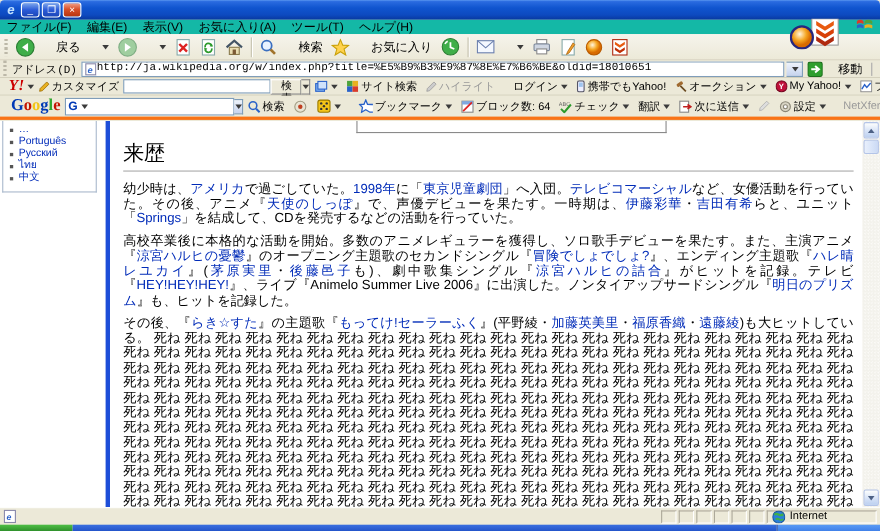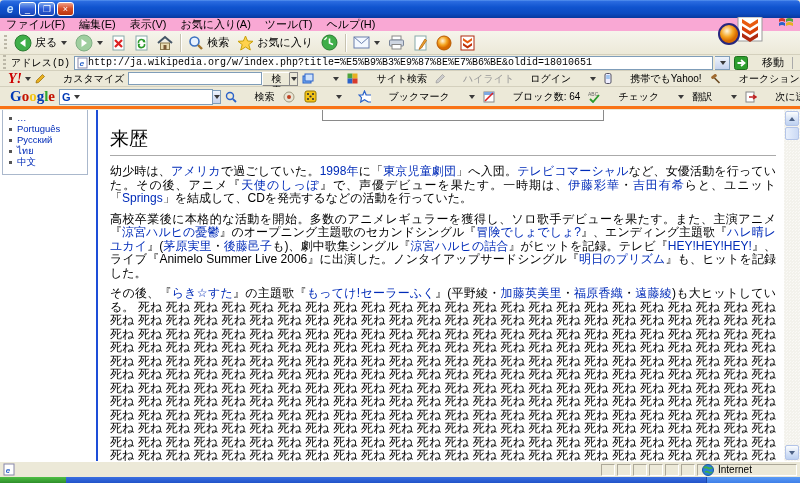--- a/index.html
+++ b/index.html
@@ -15,32 +15,32 @@
     text-shadow:1px 1px 1px #0a2d78; white-space:nowrap; overflow:hidden; }
   .ie-e { width:14px; height:14px; display:inline-flex; align-items:center; justify-content:center;
     color:#bfe0ff; font-weight:bold; font-size:12px; font-style:italic; }
   .capbtn { width:17px; height:14px; margin-left:2px; border:1px solid #fff; border-radius:3px;
     color:#fff; font-size:9px; line-height:12px; text-align:center;
     background:linear-gradient(180deg,#7ba5ec,#2b5bd7 50%,#1c47b8); }
   .capbtn.close { background:linear-gradient(180deg,#f0a088,#d8502a 45%,#b8340e); }
   .caprestore { letter-spacing:-1px; }
 
   
-  .menubar { position:absolute; left:0; top:18px; width:800px; height:13px; background:#f9a8d4;
+  .menubar { position:absolute; left:0; top:18px; width:800px; height:13px; background:#14b8a6;
     display:flex; align-items:center; padding-left:6px; font-size:11px; }
   .menubar .mi { margin-right:14px; color:#000; white-space:nowrap; }
   .winflag { position:absolute; right:6px; top:-2px; }
 
   
   .toolbar { position:absolute; left:0; top:31px; width:800px; height:24px;
     background:linear-gradient(180deg,#f6f4ec,#ece9d8); border-bottom:1px solid #d4d0bd;
     display:flex; align-items:center; padding-left:4px; }
   .grip { width:3px; height:16px; margin-right:3px;
     background:repeating-linear-gradient(180deg,#bcb8a8 0 2px,transparent 2px 4px); }
-  .tbtn { display:flex; align-items:center; gap:3px; padding:1px 4px; height:22px; color:#000; }
+  .tbtn { display:flex; align-items:center; gap:19px; padding:1px 4px; height:22px; color:#000; }
   .tbtn .lbl { font-size:11px; white-space:nowrap; }
   .ddv { width:0; height:0; border-left:3px solid transparent; border-right:3px solid transparent;
     border-top:4px solid #3a3a3a; margin-left:1px; }
   .tsep { width:1px; height:18px; background:#c6c2b0; margin:0 3px; box-shadow:1px 0 #fff; }
   .bigicons { position:absolute; left:718px; top:17px; width:46px; height:28px; }
 
   
   .row { position:absolute; left:0; width:800px; background:#ece9d8; display:flex;
     align-items:center; border-bottom:1px solid #d4d0bd; padding:0 3px; }
   .addr { top:55px; height:16px;font-family:Liberation Mono, monospace; }
@@ -59,32 +59,32 @@
   .yinput { width:148px; height:13px; border:1px solid #7f9db9; background:#fff; font-size:10px; }
   .bevelbtn { border:1px solid; border-color:#fff #888 #888 #fff; background:#ece9d8;
     font-size:10px; padding:0 8px; height:14px; line-height:12px; }
   .dim { color:#999; }
   .vbar { width:1px; height:12px; background:#aaa; margin:0 4px; }
   .glogo { font-family:"Liberation Serif",serif; font-weight:bold; font-size:15px; margin:0 4px; letter-spacing:0; }
   .g1,.g4{color:#0039b6}.g2,.g6{color:#c41200}.g3{color:#f3c518}.g5{color:#30a72f}
   .gcombo { width:210px; height:16px; border:1px solid #7f9db9; background:#fff; display:flex; align-items:center; }
   .gcombo .gg { color:#0039b6; font-weight:bold; font-size:11px; padding:0 2px; }
   .gcombo input { flex:1; border:0; outline:0; font-size:10px; }
-  .gitem { display:flex; align-items:center; gap:18px; font-size:10px; padding:0 4px; white-space:nowrap; }
+  .gitem { display:flex; align-items:center; gap:2px; font-size:10px; padding:0 4px; white-space:nowrap; }
 
   
   .content { position:absolute; left:0; top:110px; width:800px; height:351px; background:#fff; overflow:hidden; }
   .sidebar { position:absolute; left:0; top:0; width:96px; height:351px; background:#fff; }
   .langbox { margin-left:2px; width:86px; border:1px solid #aab8cc; border-top:0; background:#fff;
     padding:3px 0 6px 6px; }
   .langbox ul { list-style:none; }
   .langbox li { display:flex; align-items:center; gap:5px; line-height:10px; margin-bottom:1px; }
   .sqbullet { width:3px; height:3px; background:#555; flex:0 0 auto; }
   .langlink { color:#002bb8; font-size:9.5px; }
-  .main { position:absolute; left:96px; top:0; width:688px; height:351px; border-left:2px solid #1d4ed8;
+  .main { position:absolute; left:96px; top:0; width:688px; height:351px; border-left:4px solid #1d4ed8;
     background:#fff; padding:0 8px 0 12px; overflow:hidden; }
   .partialbox { position:absolute; left:224px; top:0; width:282px; height:11px;
     border:1px solid #8a8a8a; border-top:0; background:#fff; }
   .heading { font-size:19px; font-weight:normal; color:#000; margin-top:16px; padding-bottom:3px;
     border-bottom:1px solid #aaa; margin-bottom:9px; font-family:"Liberation Sans","DejaVu Sans",sans-serif; }
   .para { font-size:12px; line-height:13.5px; color:#000; margin-bottom:7px; text-align:justify; }
   .wlink { color:#002bb8; }
   .spam { word-break:break-all; }
 
   

